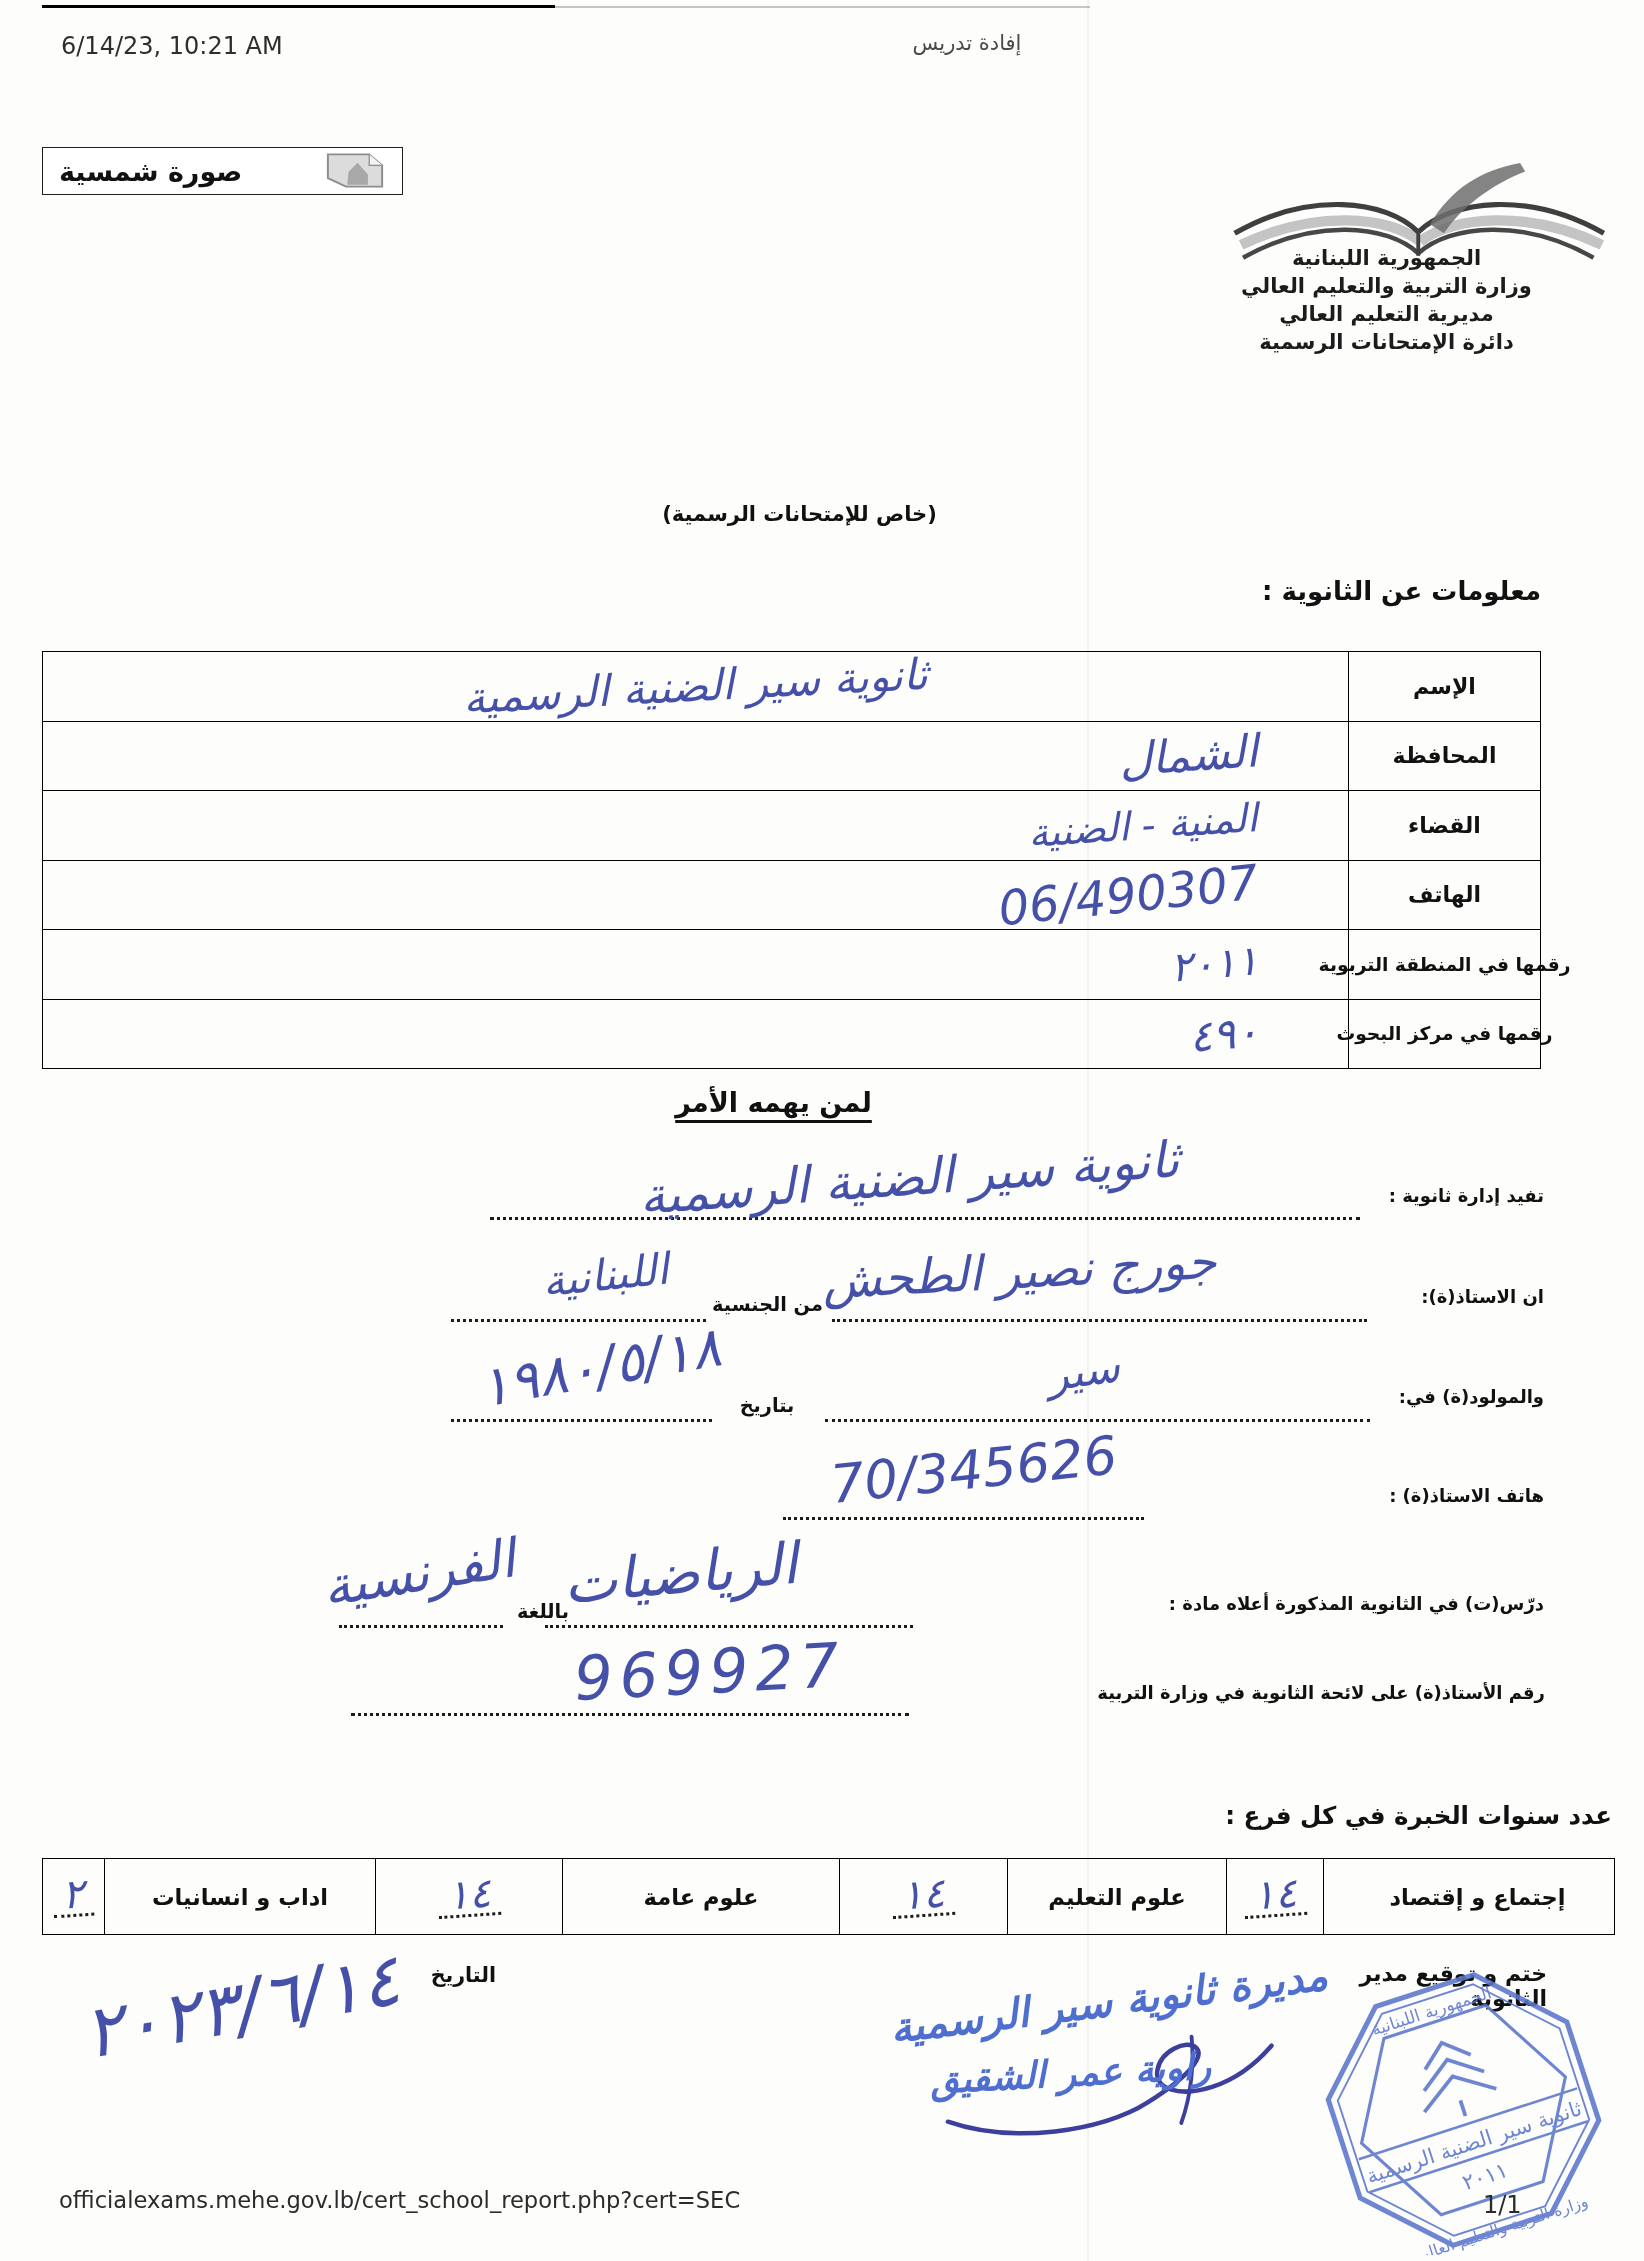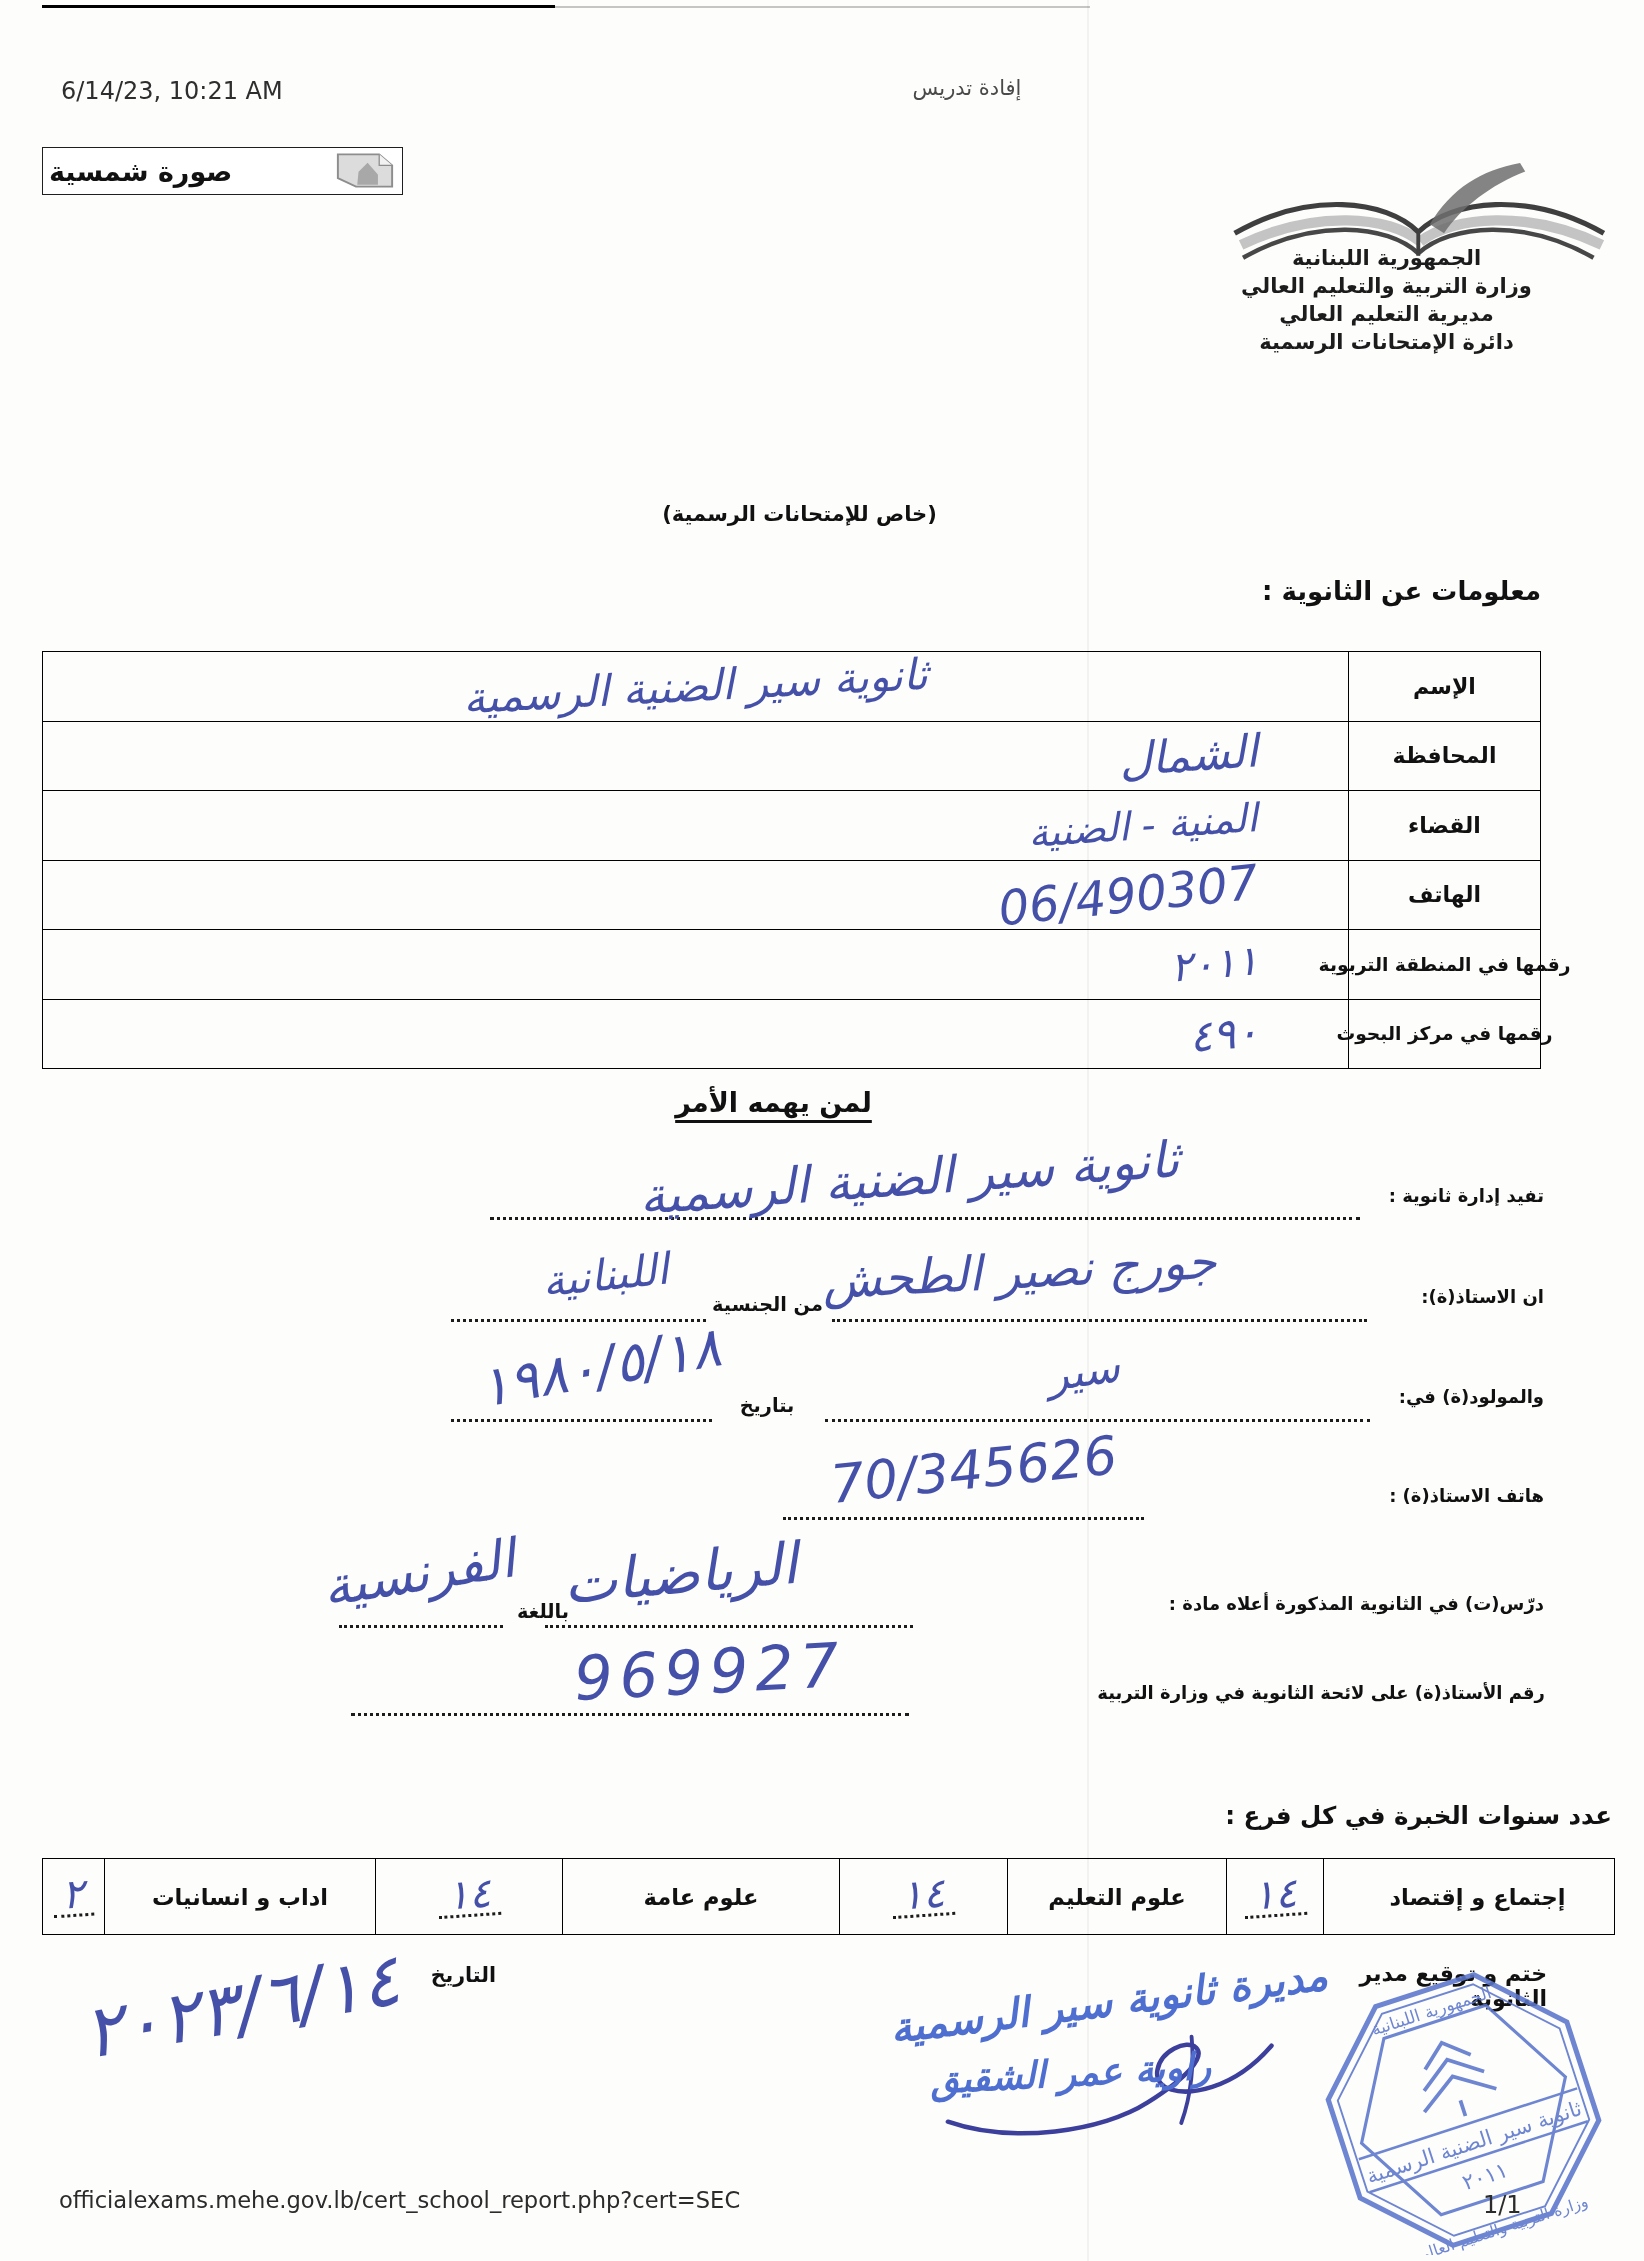--- a/index.html
+++ b/index.html
@@ -1,20 +1,20 @@
 <!DOCTYPE html>
 <html lang="ar" style="font-size:10.3px"><head>
 <meta charset="utf-8">
 <style>
   html,body{margin:0;padding:0;}
   body{width:1644px;height:2261px;position:relative;background:#fdfdfb;
        font-family:"DejaVu Sans","Liberation Sans",sans-serif;color:#111;}
   .abs{position:absolute;}
   .rtl{direction:rtl;unicode-bidi:embed;}
-  .printed{color:#141414;margin-top:45px;}
+  .printed{color:#141414;}
   .b{font-weight:bold;}
   .hw{color:#4551a8;font-style:italic;white-space:nowrap;}
   .hw-light{color:#4f6fd0;font-style:italic;white-space:nowrap;font-weight:bold;}
   .dots{border-bottom:3.9px dotted #1c1c1c;height:0;}
   .center{text-align:center;}
   
   .info-table{left:42px;top:651px;width:1499px;height:418px;border:1.9px solid #000;
               display:flex;flex-direction:column;box-sizing:border-box;background:transparent;}
   .info-row{flex:1;display:flex;border-top:1.3px solid #000;min-height:0;}
   .info-row:first-child{border-top:none;}
@@ -42,21 +42,21 @@
 
 <div class="abs" style="left:0;top:0;width:1644px;height:2261px;">
 
   <div class="abs artifact" style="left:42px;top:5.2px;width:513px;height:3.2px;"></div>
   <div class="abs" style="left:555px;top:5.8px;width:535px;height:1.9px;background:rgba(0,0,0,0.22);"></div>
   <div class="abs" style="left:1087px;top:0;width:1.9px;height:2261px;background:rgba(60,60,60,0.06);"></div>
 
   <div class="abs printed" style="left:61px;top:32px;font-size:24px;color:#2e2e2e;">6/14/23, 10:21 AM</div>
   <div class="abs printed rtl" style="left:851px;top:31px;width:232px;text-align:center;font-size:21px;color:#4a4a4a;">إفادة تدريس</div>
 
-  <div class="abs" style="left:42px;top:147px;width:361px;height:48px;border:1.9px solid #1f1f1f;box-sizing:border-box;display:flex;align-items:center;justify-content:space-between;padding:0 6px;background:#fff;">
+  <div class="abs" style="left:42px;top:147px;width:361px;height:48px;border:1.9px solid #1f1f1f;box-sizing:border-box;display:flex;align-items:center;justify-content:space-between;padding:0 16px;background:#fff;">
     <span class="rtl b" style="font-size:27px;">صورة شمسية</span>
     <span style="display:inline-block;">
       <svg width="62" height="39" viewBox="0 0 96 60">
         <path d="M6,5 H70 L90,22 V55 H34 L6,42 Z" fill="#dcdcdc" stroke="#8d8d8d" stroke-width="3"></path>
         <path d="M38,32 L52,18 L68,36 V52 H36 Z" fill="#a8a8a8"></path>
         <path d="M70,5 L70,22 L90,22" fill="#f2f2f2" stroke="#8d8d8d" stroke-width="2"></path>
       </svg>
     </span>
   </div>
 

